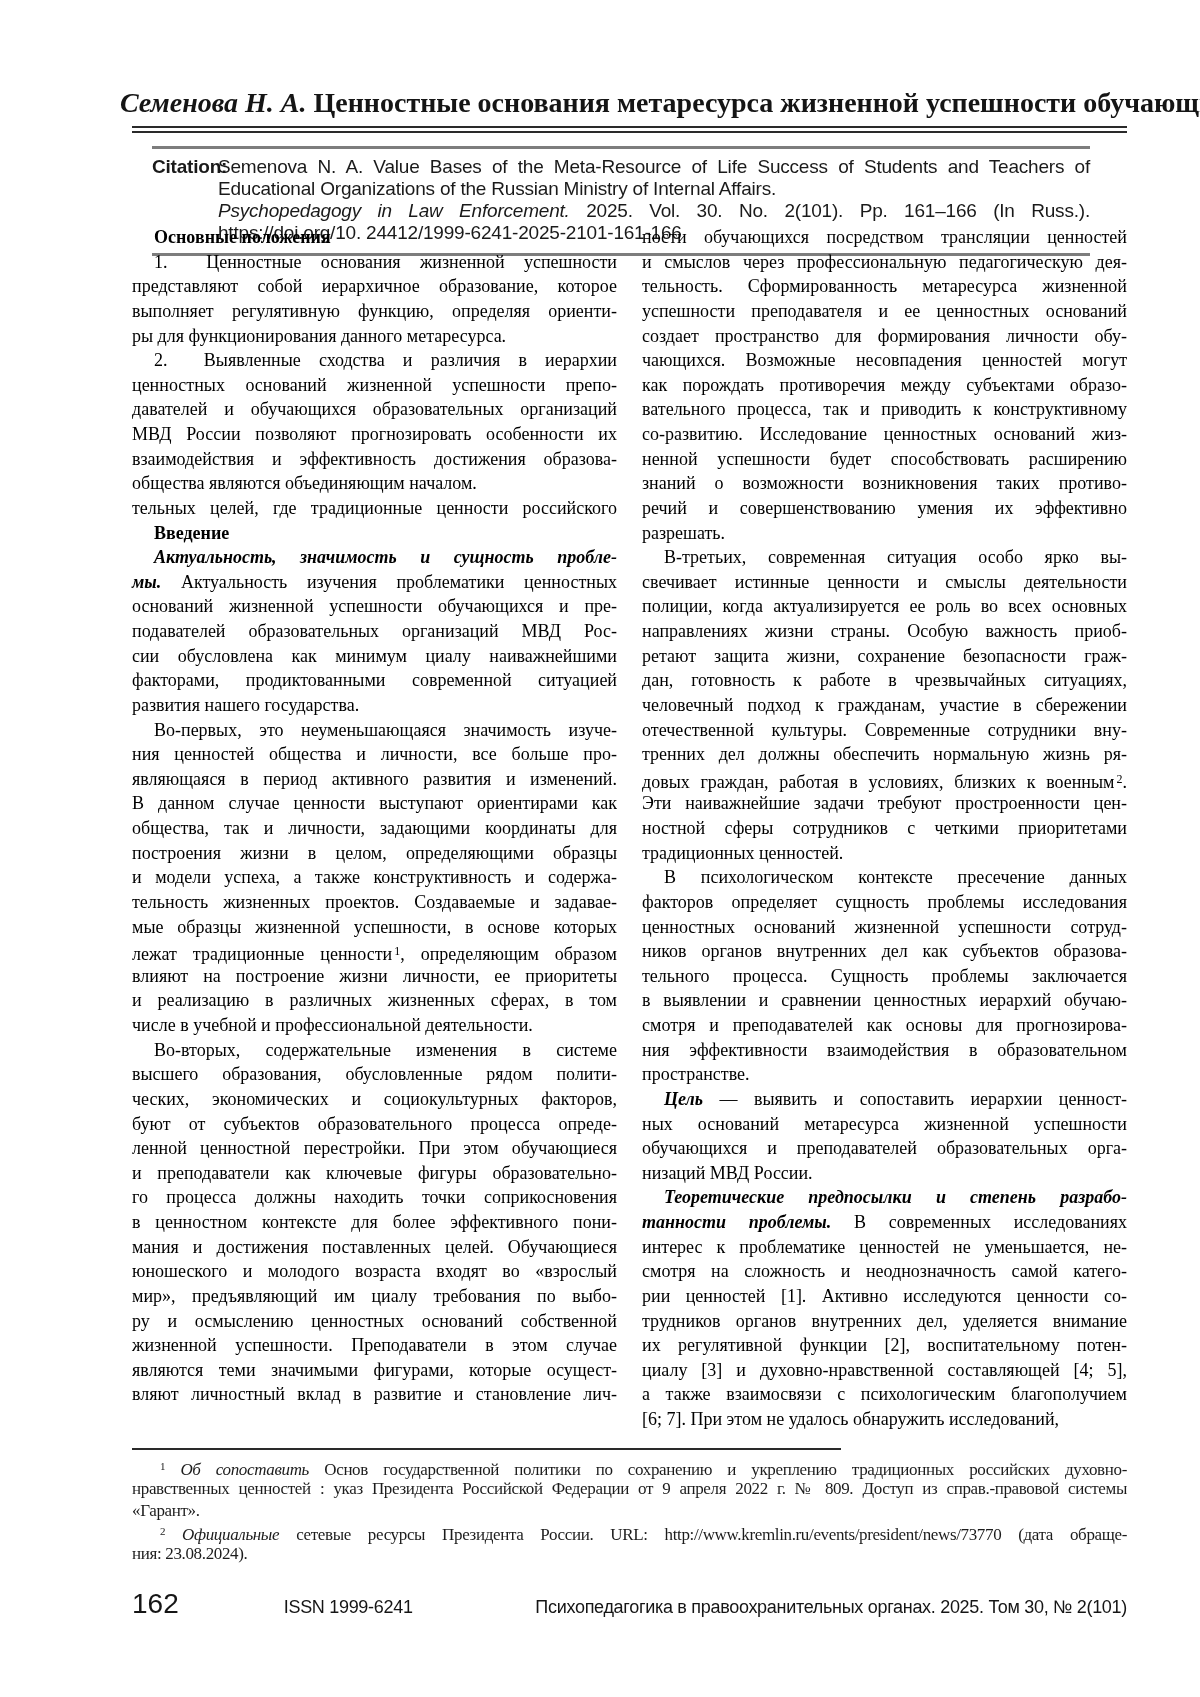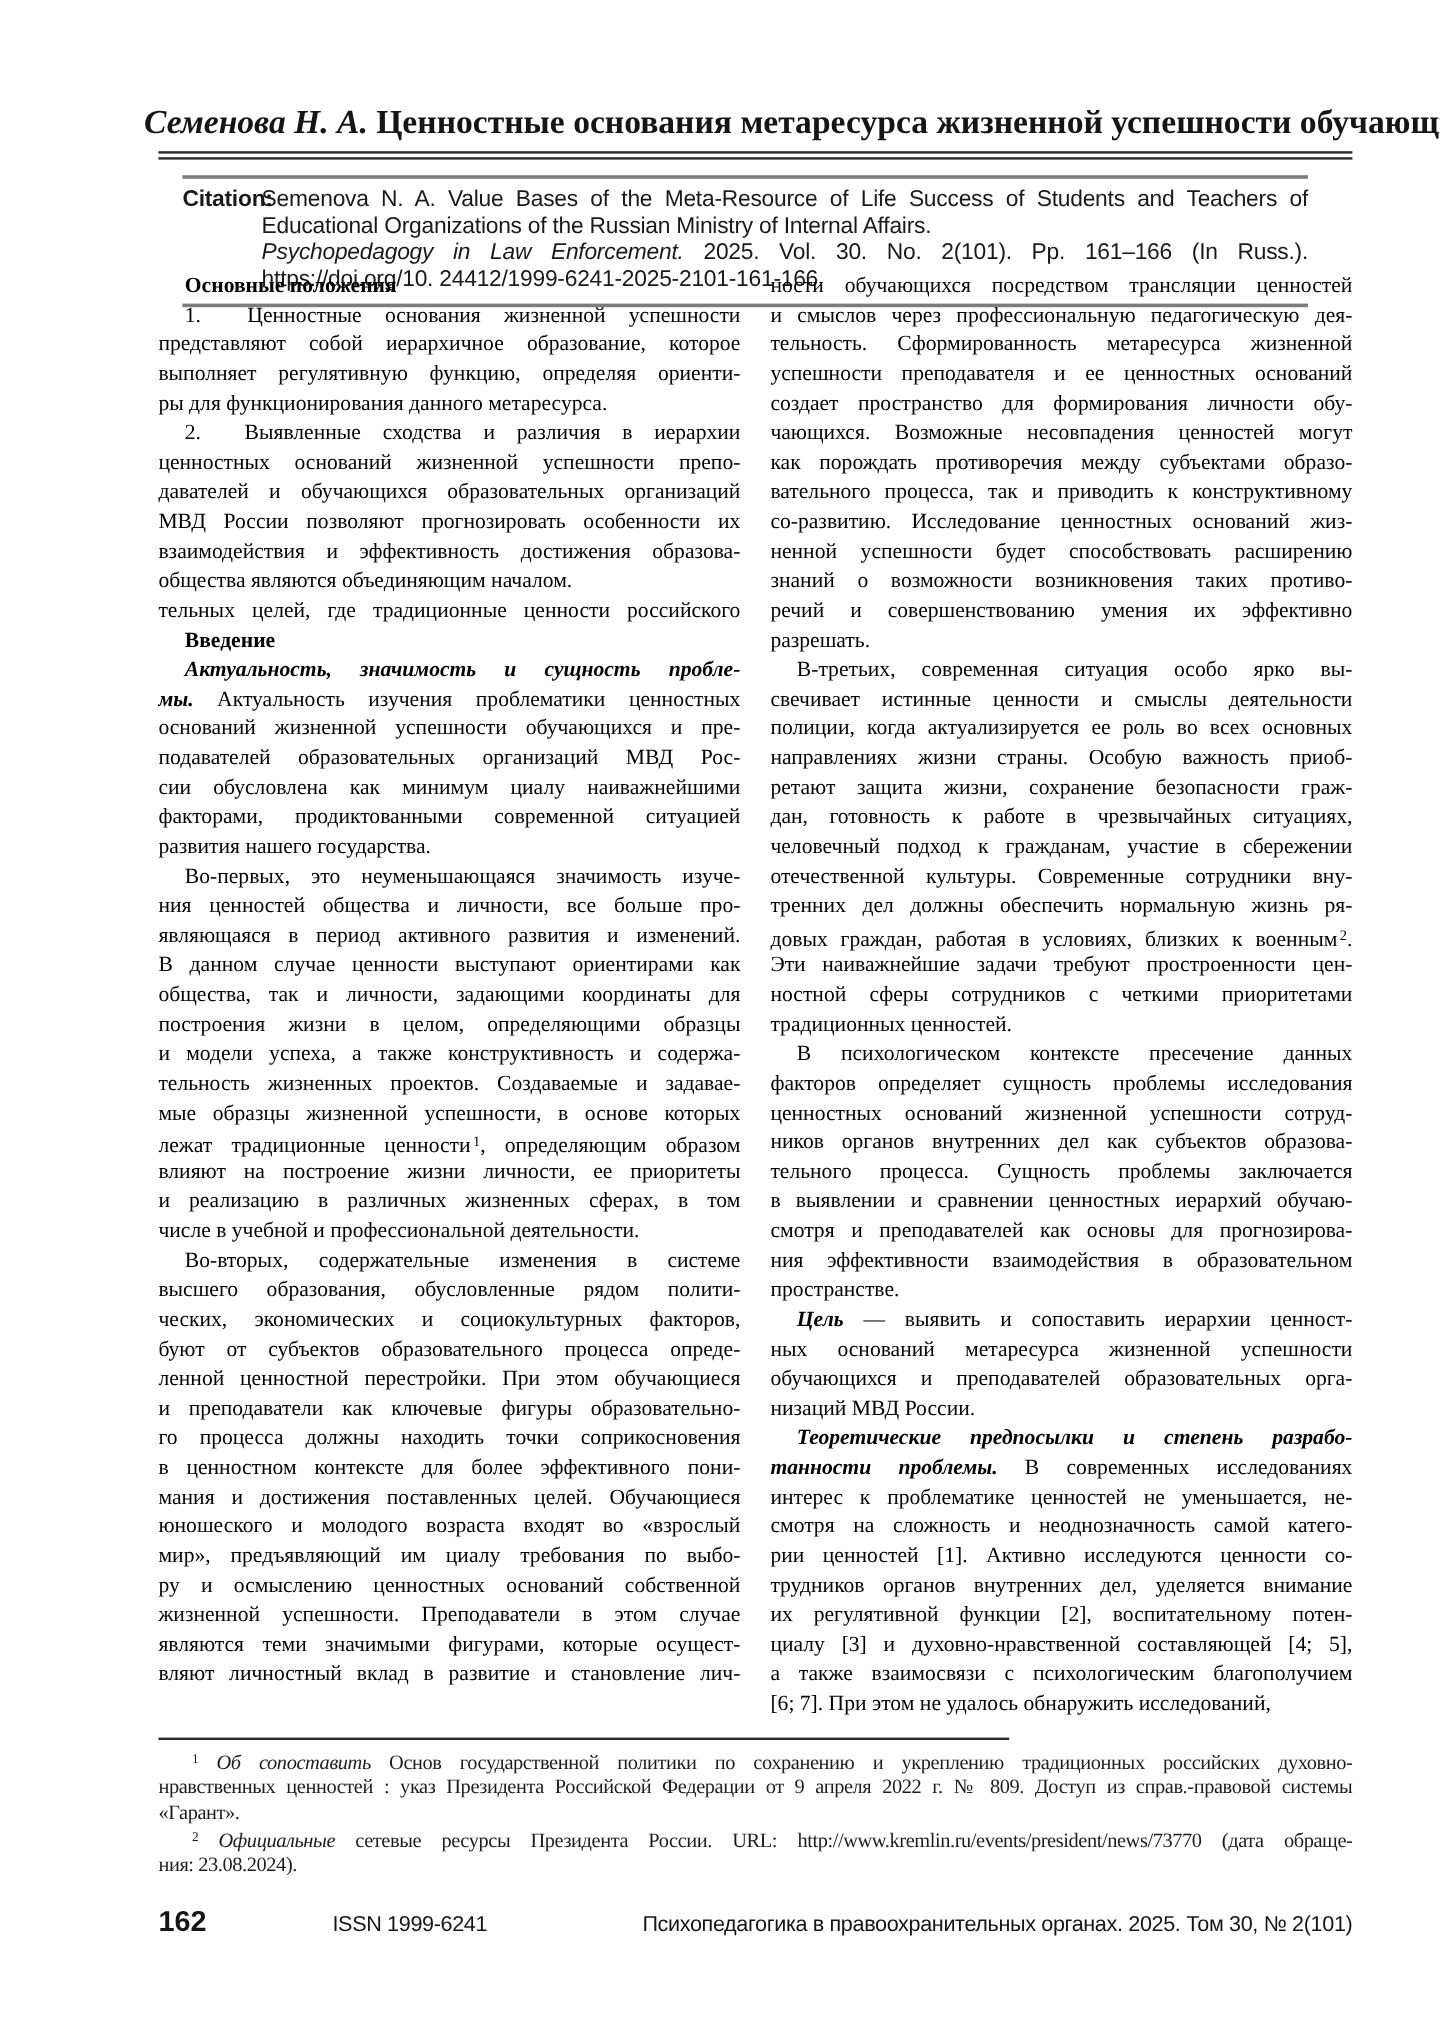--- a/index.html
+++ b/index.html
@@ -67,21 +67,21 @@
   .footnotes .line{height:21.8px;}
   .footnotes .line.ind{padding-left:28px;}
   .footnotes .sup{font-size:11px;vertical-align:5px;margin-left:0;}
   
   .footer{
     position:absolute;left:132px;right:73px;top:1588px;
     display:flex;align-items:baseline;
     font-family:"Liberation Sans","DejaVu Sans",sans-serif;
     font-size:18px;letter-spacing:-0.3px;color:#151515;
   }
-  .footer .pageno{font-weight:bold;font-size:24px;letter-spacing:0;}
+  .footer .pageno{font-weight:normal;font-size:28px;letter-spacing:0;}
   .footer .issn{margin-left:105px;}
   .footer .journal{margin-left:auto;text-align:right;}
 </style>
 </head>
 <body>
 
 <div class="page">
 
   <div class="running-header">
     <span class="author">Семенова Н. А.</span><span class="rh-title"> Ценностные основания метаресурса жизненной успешности обучающихся...</span>

